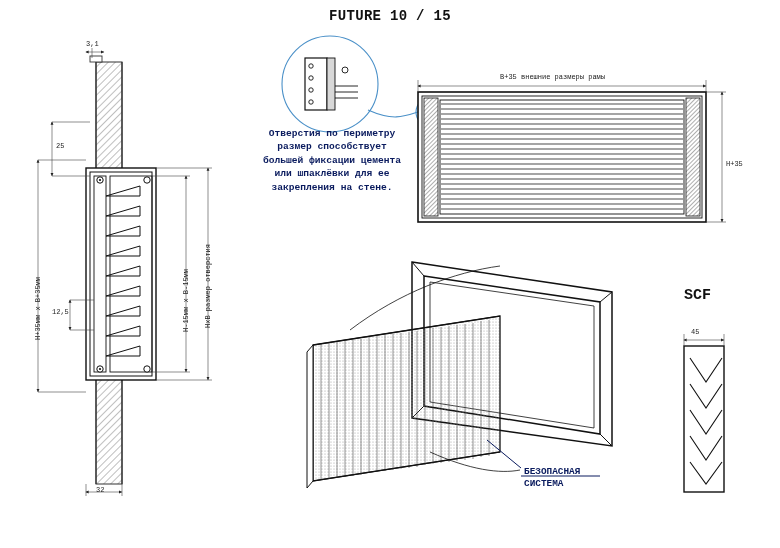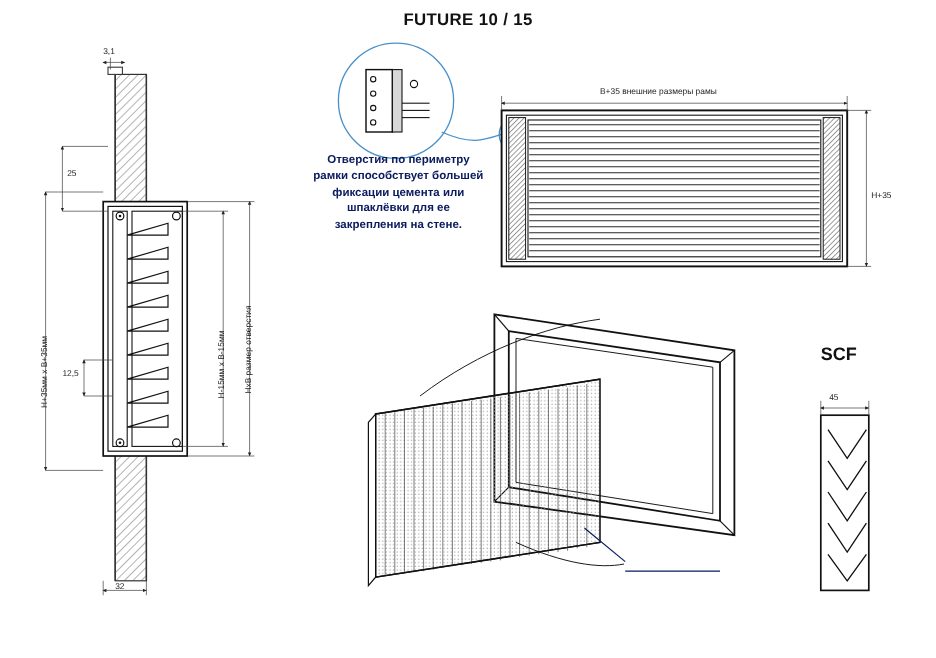--- a/index.html
+++ b/index.html
@@ -12,20 +12,21 @@
     height: 548px;
     position: relative;
     font-family: "Liberation Sans", sans-serif;
     overflow: hidden;
   }
   .page {
     position: absolute;
     inset: 0;
     width: 656px;
     height: 548px;
+    font-family: Liberation Mono, monospace;
   }
   .title {
     position: absolute;
     left: 0;
     top: 8px;
     width: 780px;
     text-align: center;
     font-size: 14px;
     font-weight: bold;
     color: #111;
@@ -300,22 +301,26 @@
       </g>
 
       <g stroke="#444" stroke-width="0.6">
         <line x1="684" y1="340" x2="724" y2="340" marker-start="url(#arrowE)" marker-end="url(#arrowS)"></line>
         <line x1="684" y1="334" x2="684" y2="346"></line>
         <line x1="724" y1="334" x2="724" y2="346"></line>
       </g>
     </g>
   </svg>
 
-  <div class="callout-text">Отверстия по периметру рамки способствует большей фиксации цемента или шпаклёвки для ее закрепления на стене.</div>
-
+  <div class="callout-text">Отверстия по периметру размер способствует большей фиксации цемента или шпаклёвки для ее закрепления на стене.</div>
+
+  <div class="safe-text">
+    <span>БЕЗОПАСНАЯ</span><br>
+    <span>СИСТЕМА</span>
+  </div>
 
   <div class="dim" style="left:86px; top:40px;">3,1</div>
   <div class="dim" style="left:56px; top:142px;">25</div>
   <div class="dim" style="left:52px; top:308px;">12,5</div>
   <div class="dim" style="left:96px; top:486px;">32</div>
 
   <div class="dim rot" style="left:34px; top:340px;">Н+35мм х В+35мм</div>
   <div class="dim rot" style="left:182px; top:332px;">Н-15мм х В-15мм</div>
   <div class="dim rot" style="left:204px; top:328px;">НxВ размер отверстия</div>
 

